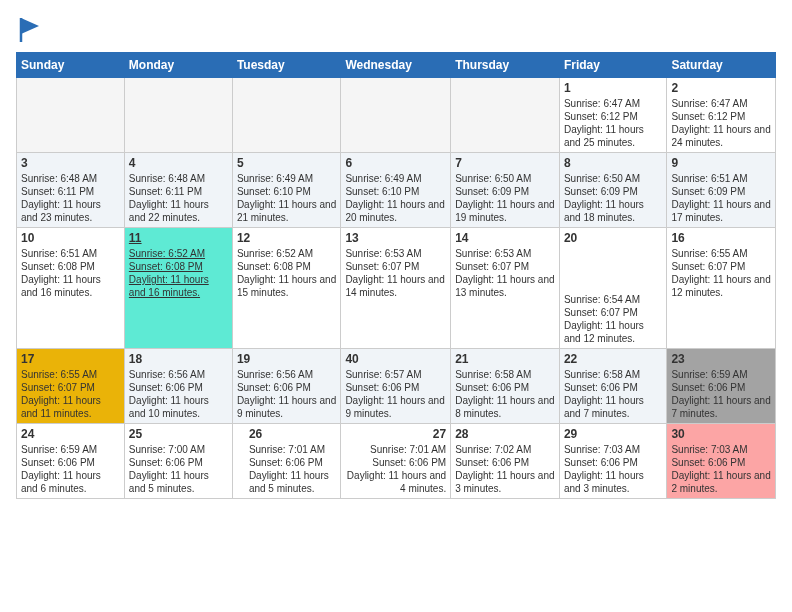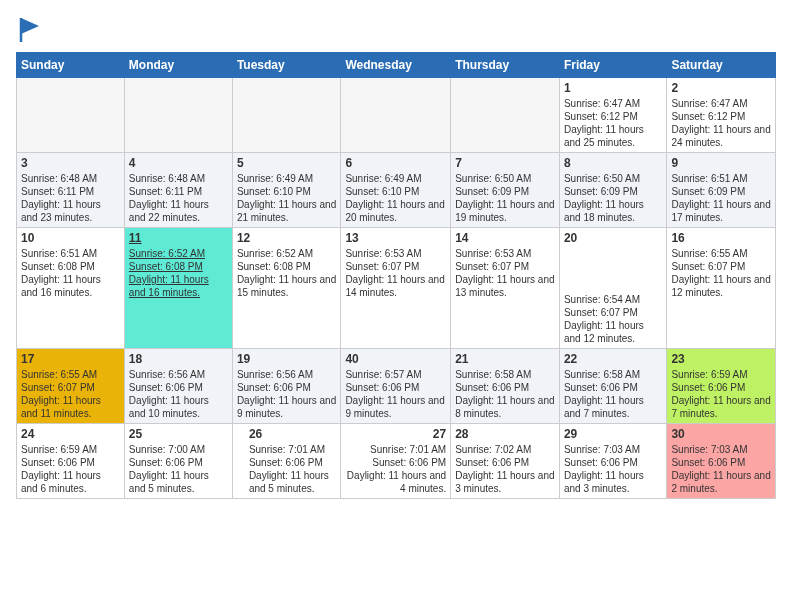--- a/index.html
+++ b/index.html
@@ -248,21 +248,21 @@
           <div class="day-info" style="white-space: pre-line;">Sunrise: 6:58 AM
 Sunset: 6:06 PM
 Daylight: 11 hours and 8 minutes.</div>
         </td>
         <td style="background: rgb(240, 244, 248);">
           <span class="day-num">22</span>
           <div class="day-info" style="white-space: pre-line;">Sunrise: 6:58 AM
 Sunset: 6:06 PM
 Daylight: 11 hours and 7 minutes.</div>
         </td>
-        <td style="background: #bef264;">
+        <td style="background: #a3a3a3;">
           <span class="day-num">23</span>
           <div class="day-info" style="white-space: pre-line;">Sunrise: 6:59 AM
 Sunset: 6:06 PM
 Daylight: 11 hours and 7 minutes.</div>
         </td>
       </tr>
       <tr>
         <td style="background: rgb(255, 255, 255);">
           <span class="day-num">24</span>
           <div class="day-info" style="white-space: pre-line;">Sunrise: 6:59 AM

